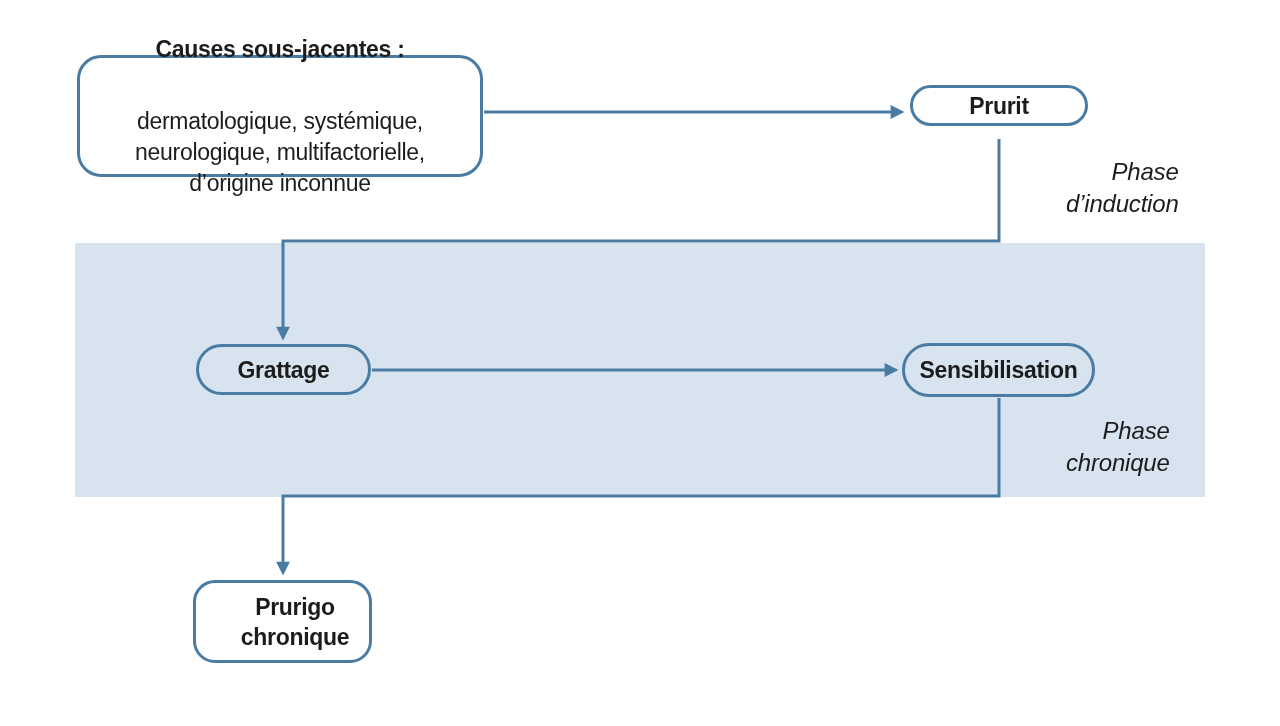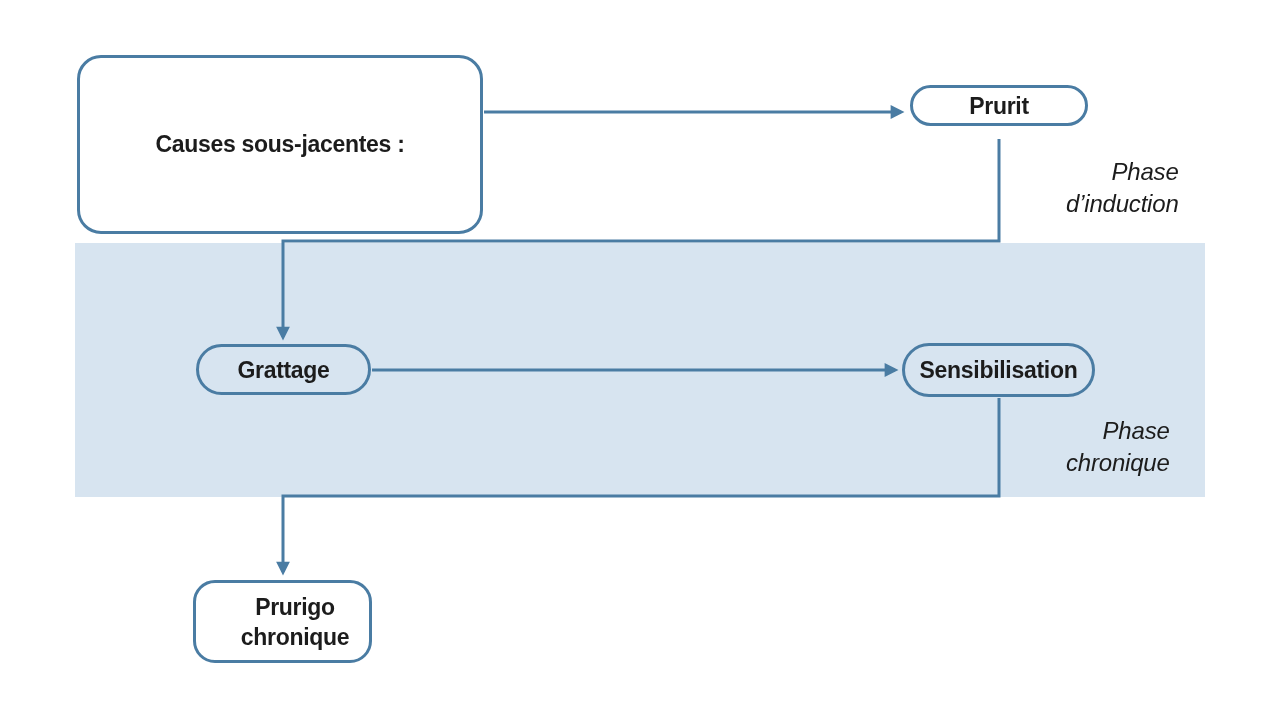--- a/index.html
+++ b/index.html
@@ -37,21 +37,21 @@
     display:flex;
     flex-direction:column;
     align-items:center;
     justify-content:center;
     text-align:center;
     letter-spacing:-0.3px;
   }
   .node.white{background:#ffffff;}
   .node.clear{background:transparent;}
   .node.causes{
-    left:77px;top:55px;width:406px;height:179px;
+    left:77px;top:55px;width:406px;height:122px;
     border-radius:24px;
     gap:41px;
   }
   .node-title{
     font-weight:700;
     font-size:23px;
     line-height:31px;
     white-space:pre-line;
   }
   .node-body{
@@ -103,20 +103,23 @@
       </marker>
     </defs>
     <path class="conn" d="M484 112 H901" marker-end="url(#arrowhead)"></path>
     <path class="conn" d="M999 139 V241 H283 V337" marker-end="url(#arrowhead)"></path>
     <path class="conn" d="M372 370 H895" marker-end="url(#arrowhead)"></path>
     <path class="conn" d="M999 398 V496 H283 V572" marker-end="url(#arrowhead)"></path>
   </svg>
 
   <div class="node causes white">
     <div class="node-title">Causes sous-jacentes :</div>
+    <div class="node-body">dermatologique, systémique,
+neurologique, multifactorielle,
+d’origine inconnue</div>
   </div>
 
   <div class="node pill white prurit">Prurit</div>
 
   <div class="node pill clear grattage">Grattage</div>
 
   <div class="node pill clear sensibilisation">Sensibilisation</div>
 
   <div class="node pill white prurigo">Prurigo
 chronique</div>

